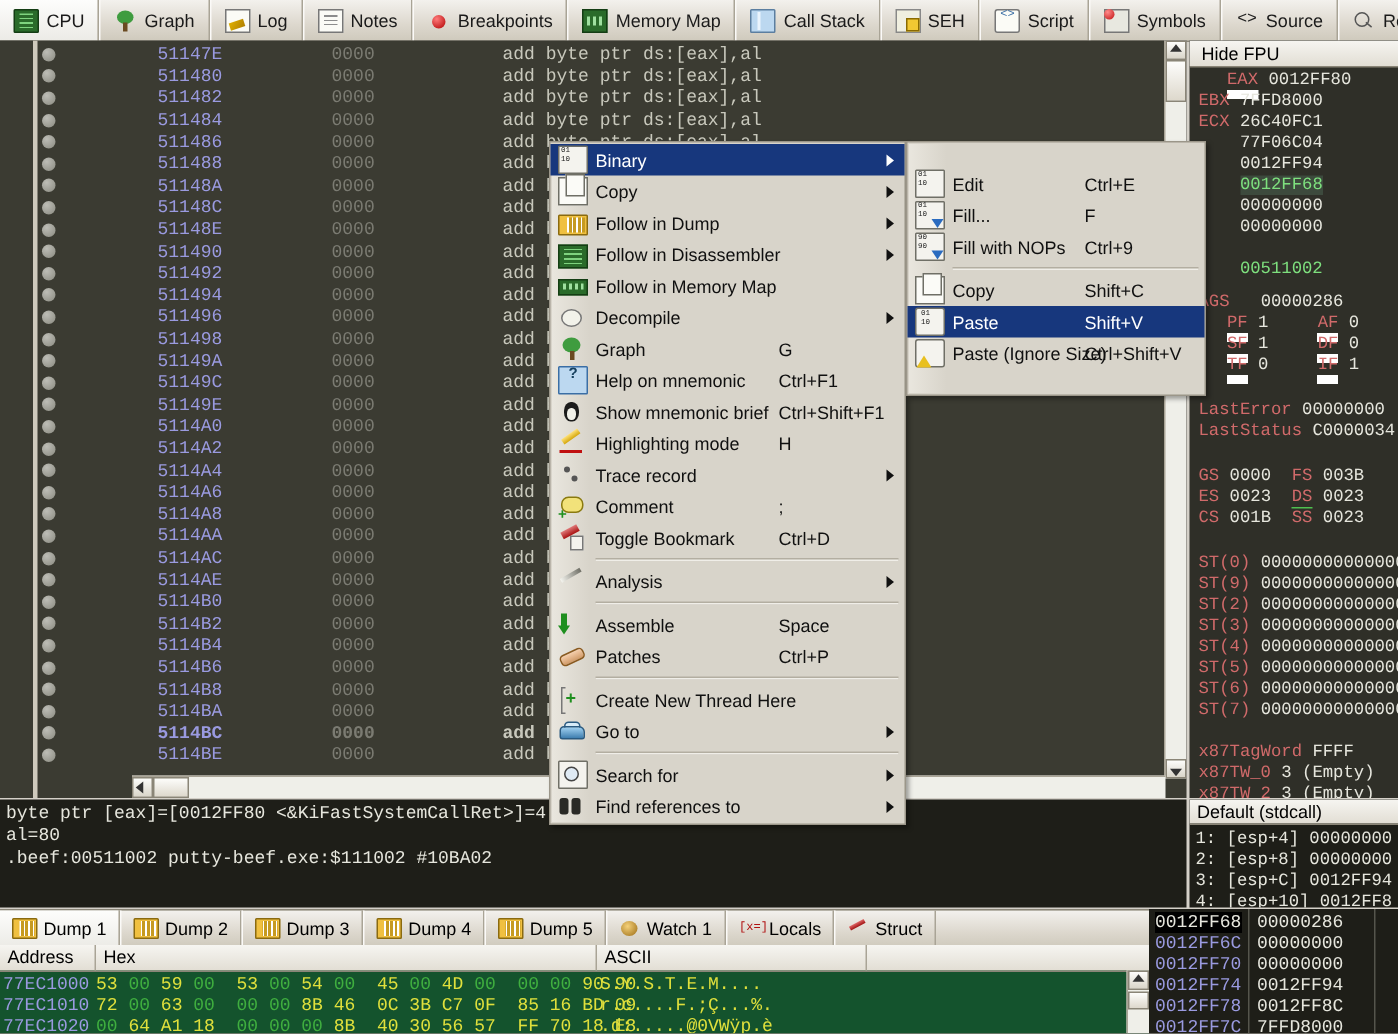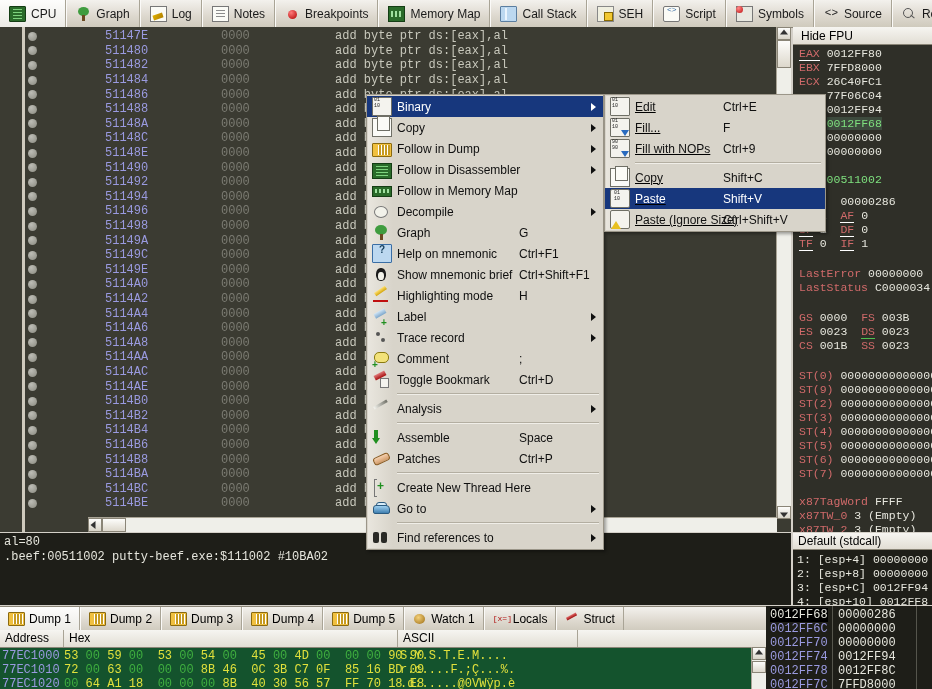--- a/index.html
+++ b/index.html
@@ -92,21 +92,21 @@
   .sbthumb{position:absolute;background:linear-gradient(#fdfdfb,#ddd8cc);border:1px solid #8a8577;}
   .arr{position:absolute;left:50%;top:50%;width:0;height:0;transform:translate(-50%,-50%);}
 
   
   #regs{position:absolute;left:793px;top:27px;width:139px;height:505px;background:#2f2f28;overflow:hidden;}
   #hidefpu{position:absolute;left:0;top:0;width:160px;height:18px;
      background:linear-gradient(#f6f5f1,#e2ded4);border-bottom:1px solid #8a8577;
      display:flex;align-items:center;padding-left:8px;box-sizing:border-box;font-size:12px;}
   .rline{position:absolute;white-space:pre;font-size:11.5px;}
   .rname{color:#d06a6a;}
-  .rname-u{color:#d06a6a;border-bottom:1px solid #ffffff;}
+  .rname-u{color:#d06a6a;border-bottom:6px solid #ffffff;margin-left:19px;}
   .rname-g{color:#d06a6a;border-bottom:1px solid #4fbf4f;}
   .rval{color:#e6e6dd;}
   .rval-hl{color:#7ee07e;background:#3d4a3d;}
   .rval-g{color:#7ee07e;}
 
   
   #info{position:absolute;left:0;top:533px;width:791px;height:72px;background:#1e1e18;
      color:#e6e6dd;padding:2px 4px;box-sizing:border-box;overflow:hidden;}
   #info div{white-space:pre;font-size:12px;line-height:15px;}
 
@@ -174,24 +174,24 @@
   .mi.sel{background:#17377d;color:#fff;}
   .mi .sc{position:absolute;left:152px;font-size:12px;}
   .mi .chev{position:absolute;right:7px;width:0;height:0;
      border-left:5px solid #101010;border-top:4px solid transparent;border-bottom:4px solid transparent;}
   .mi.sel .chev{border-left-color:#fff;}
   .mi .mico{position:absolute;left:5px;width:18px;height:17px;}
   .msep{height:1px;margin:3px 4px 3px 30px;background:#b3aea1;border-bottom:1px solid #f0eee8;}
 
   
   #submenu{
-    position:absolute;left:604px;top:94px;width:222px;
+    position:absolute;left:604px;top:94px;width:200px;
     background:#d8d4ca;border:1px solid #9b9689;
     box-shadow:2px 2px 3px rgba(0,0,0,.35);
-    padding:1px 0;box-sizing:border-box;z-index:41;text-decoration:underline;
+    padding:17px 0;box-sizing:border-box;z-index:41;
   }
   #submenu:before{content:"";position:absolute;left:1px;top:1px;bottom:1px;width:25px;
      background:linear-gradient(90deg,#e9e6de,#d8d4ca);}
   #submenu .mi .sc{left:118px;}
 
   
   .mico.sq{background:#f4f3ee;border:1px solid #6f6f66;border-radius:1px;}
   .mico.bin:after{content:"01\A 10";white-space:pre;position:absolute;left:1px;top:0px;
      font-size:5px;line-height:5.5px;font-family:"Liberation Mono",monospace;color:#222;}
   .mico.pages{background:#fbfbf7;border:1px solid #6f6f66;}
@@ -505,21 +505,21 @@
         <span class="daddr">5114B8</span>
         <span class="dbytes">0000</span>
         <span class="dtext">add byte ptr ds:[eax],al</span>
       </div>
       <div class="drow mono" style="top: 440px;">
         <span class="dbullet"></span>
         <span class="daddr">5114BA</span>
         <span class="dbytes">0000</span>
         <span class="dtext">add byte ptr ds:[eax],al</span>
       </div>
-      <div class="drow mono" style="top: 454.6px;">
+      <div class="drow mono" style="top: 454.6px; font-weight: bold;">
         <span class="dbullet"></span>
         <span class="daddr">5114BC</span>
         <span class="dbytes">0000</span>
         <span class="dtext">add byte ptr ds:[eax],al</span>
       </div>
       <div class="drow mono" style="top: 469.2px;">
         <span class="dbullet"></span>
         <span class="daddr">5114BE</span>
         <span class="dbytes">0000</span>
         <span class="dtext">add byte ptr ds:[eax],al</span>
@@ -575,20 +575,21 @@
       <div class="rline mono" style="left: 6px; top: 412px;"><span class="rname">ST(5)</span> <span class="rval">0000000000000000</span></div>
       <div class="rline mono" style="left: 6px; top: 426px;"><span class="rname">ST(6)</span> <span class="rval">0000000000000000</span></div>
       <div class="rline mono" style="left: 6px; top: 440px;"><span class="rname">ST(7)</span> <span class="rval">0000000000000000</span></div>
       <div class="rline mono" style="left: 6px; top: 468px;"><span class="rname">x87TagWord</span> <span class="rval">FFFF</span></div>
       <div class="rline mono" style="left: 6px; top: 482px;"><span class="rname">x87TW_0</span> <span class="rval">3 (Empty)</span></div>
       <div class="rline mono" style="left: 6px; top: 496px;"><span class="rname">x87TW_2</span> <span class="rval">3 (Empty)</span></div>
     </div>
 </div>
 
 <div id="info">
+  <div class="mono">byte ptr [eax]=[0012FF80 &lt;&amp;KiFastSystemCallRet&gt;]=4</div>
   <div class="mono">al=80</div>
   <div class="mono"></div>
   <div class="mono">.beef:00511002 putty-beef.exe:$111002 #10BA02</div>
 </div>
 
 <div id="calls">
   <div id="callhdr">
     <span>Default (stdcall)</span>
   </div>
   <div id="calls-body">
@@ -711,25 +712,20 @@
       <span class="mico peng"></span>
       <span>Show mnemonic brief</span>
       <span class="sc">Ctrl+Shift+F1</span>
     </div>
     <div class="mi">
       <span class="mico hl"></span>
       <span>Highlighting mode</span>
       <span class="sc">H</span>
     </div>
     <div class="mi">
-      <span class="mico lab"></span>
-      <span>Label</span>
-      <span class="chev"></span>
-    </div>
-    <div class="mi">
       <span class="mico trace"></span>
       <span>Trace record</span>
       <span class="chev"></span>
     </div>
     <div class="mi">
       <span class="mico cmt"></span>
       <span>Comment</span>
       <span class="sc">;</span>
     </div>
     <div class="mi">
@@ -758,20 +754,25 @@
     <div class="mi">
       <span class="mico thread"></span>
       <span>Create New Thread Here</span>
     </div>
     <div class="mi">
       <span class="mico car"></span>
       <span>Go to</span>
       <span class="chev"></span>
     </div>
     <div class="msep"></div>
+    <div class="mi">
+      <span class="mico sq srch"></span>
+      <span>Search for</span>
+      <span class="chev"></span>
+    </div>
     <div class="mi">
       <span class="mico bino"></span>
       <span>Find references to</span>
       <span class="chev"></span>
     </div>
   </div>
 
 <div id="submenu">
     <div class="mi">
       <span class="mico sq bin"></span>

